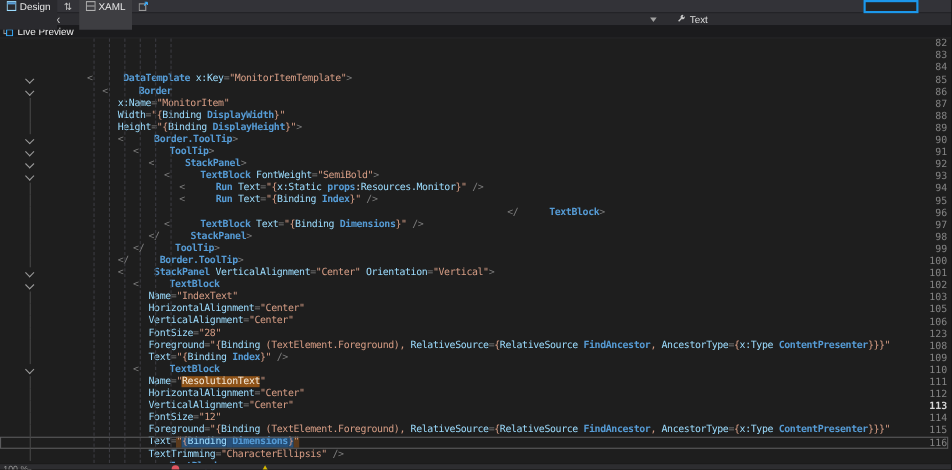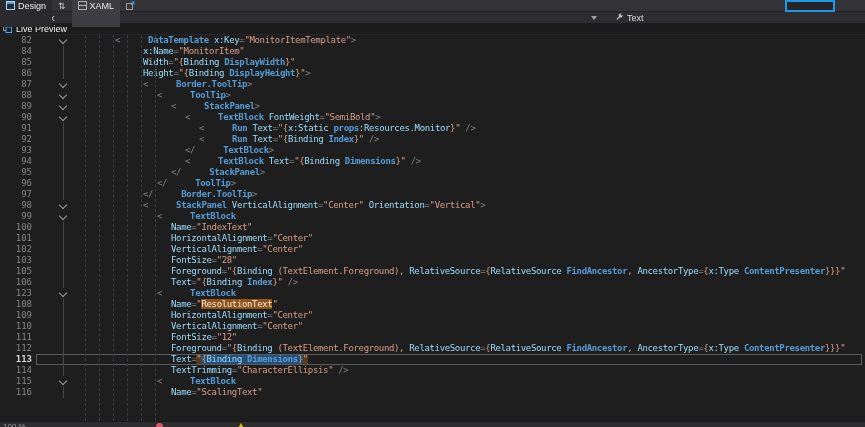--- a/index.html
+++ b/index.html
@@ -15,21 +15,21 @@
   .row2{height:12px;background:#2d2d31;display:flex;align-items:center;font-size:9px;color:#dcdcdc;border-top:1px solid #222226;box-sizing:border-box;}
   .crumb-left{flex:0 0 598px;display:flex;align-items:center;gap:4px;padding-left:3px;}
   .crumb-spacer{flex:1;}
   .dd-arrow{width:0;height:0;border-left:3px solid transparent;border-right:3px solid transparent;border-top:4px solid #a0a0a0;margin-right:4px;}
   .crumb-right{display:flex;align-items:center;gap:3px;margin-left:14px;}
   .row3{height:12px;background:#1b1b1d;display:flex;align-items:center;gap:4px;font-size:9px;color:#f0f0f0;padding-left:3px;border-bottom:1px solid #262628;box-sizing:border-box;}
   
   .code-area{position:relative;height:386px;font-family:"DejaVu Sans Mono","Liberation Mono",monospace;
              font-size:9px;letter-spacing:-0.35px;}
   .guide{position:absolute;top:0;bottom:0;width:0;border-left:1px dashed #3a3a40;}
-  .line{display:flex;height:11px;line-height:11px;white-space:pre;}
+  .line{display:flex;height:11px;line-height:11px;white-space:pre;flex-direction:column;}
   .ln{flex:0 0 32px;text-align:right;padding-right:4px;color:#858585;font-size:9px;letter-spacing:0;}
   .content{flex:1;display:flex;margin-right:3px;}
   .mark{flex:0 0 44px;position:relative;}
   .chev{position:absolute;left:24px;top:2px;width:5px;height:5px;border-left:1px solid #9a9a9a;border-bottom:1px solid #9a9a9a;transform:rotate(-45deg);}
   .oline{position:absolute;left:27px;top:0;bottom:0;width:1px;background:#474747;}
   .code{flex:1;white-space:pre;}
   .line.current .ln{color:#d8d8d8;font-weight:bold;}
   .line.current .content{outline:1px solid #5a5a5c;outline-offset:-1px;}
   .t-d{color:#808080;}
   .t-e{color:#569cd6;font-weight:bold;padding-left:28px;}
@@ -103,30 +103,31 @@
   </div>
 
   <div class="code-area">
       <div class="guide" style="left: 85px;"></div>
       <div class="guide" style="left: 99px;"></div>
       <div class="guide" style="left: 113px;"></div>
       <div class="guide" style="left: 127px;"></div>
       <div class="guide" style="left: 141px;"></div>
       <div class="guide" style="left: 155px;"></div>
       <div class="line"><div class="ln">82</div><div class="content"><div class="mark"><span class="chev"></span></div><div class="code" style="padding-left: 35px;"><span class="t-d">&lt;</span><span class="t-e">DataTemplate</span><span class="t-w"> </span><span class="t-a">x:Key</span><span class="t-d">=</span><span class="t-s">"MonitorItemTemplate"</span><span class="t-d">&gt;</span></div></div></div>
+      <div class="line"><div class="ln">83</div><div class="content"><div class="mark"><span class="chev"></span></div><div class="code" style="padding-left: 49px;"><span class="t-d">&lt;</span><span class="t-e">Border</span></div></div></div>
       <div class="line"><div class="ln">84</div><div class="content"><div class="mark"><span class="oline"></span></div><div class="code" style="padding-left: 63px;"><span class="t-a">x:Name</span><span class="t-d">=</span><span class="t-s">"MonitorItem"</span></div></div></div>
       <div class="line"><div class="ln">85</div><div class="content"><div class="mark"><span class="oline"></span></div><div class="code" style="padding-left: 63px;"><span class="t-a">Width</span><span class="t-d">=</span><span class="t-s">"{</span><span class="t-k">Binding</span><span class="t-w"> </span><span class="t-v">DisplayWidth</span><span class="t-s">}"</span></div></div></div>
       <div class="line"><div class="ln">86</div><div class="content"><div class="mark"><span class="oline"></span></div><div class="code" style="padding-left: 63px;"><span class="t-a">Height</span><span class="t-d">=</span><span class="t-s">"{</span><span class="t-k">Binding</span><span class="t-w"> </span><span class="t-v">DisplayHeight</span><span class="t-s">}"</span><span class="t-d">&gt;</span></div></div></div>
       <div class="line"><div class="ln">87</div><div class="content"><div class="mark"><span class="chev"></span></div><div class="code" style="padding-left: 63px;"><span class="t-d">&lt;</span><span class="t-e">Border.ToolTip</span><span class="t-d">&gt;</span></div></div></div>
       <div class="line"><div class="ln">88</div><div class="content"><div class="mark"><span class="chev"></span></div><div class="code" style="padding-left: 77px;"><span class="t-d">&lt;</span><span class="t-e">ToolTip</span><span class="t-d">&gt;</span></div></div></div>
       <div class="line"><div class="ln">89</div><div class="content"><div class="mark"><span class="chev"></span></div><div class="code" style="padding-left: 91px;"><span class="t-d">&lt;</span><span class="t-e">StackPanel</span><span class="t-d">&gt;</span></div></div></div>
       <div class="line"><div class="ln">90</div><div class="content"><div class="mark"><span class="chev"></span></div><div class="code" style="padding-left: 105px;"><span class="t-d">&lt;</span><span class="t-e">TextBlock</span><span class="t-w"> </span><span class="t-a">FontWeight</span><span class="t-d">=</span><span class="t-s">"SemiBold"</span><span class="t-d">&gt;</span></div></div></div>
       <div class="line"><div class="ln">91</div><div class="content"><div class="mark"><span class="oline"></span></div><div class="code" style="padding-left: 119px;"><span class="t-d">&lt;</span><span class="t-e">Run</span><span class="t-w"> </span><span class="t-a">Text</span><span class="t-d">=</span><span class="t-s">"{</span><span class="t-k">x:Static</span><span class="t-w"> </span><span class="t-v">props</span><span class="t-w">:</span><span class="t-a">Resources.Monitor</span><span class="t-s">}"</span><span class="t-w"> </span><span class="t-d">/&gt;</span></div></div></div>
       <div class="line"><div class="ln">92</div><div class="content"><div class="mark"><span class="oline"></span></div><div class="code" style="padding-left: 119px;"><span class="t-d">&lt;</span><span class="t-e">Run</span><span class="t-w"> </span><span class="t-a">Text</span><span class="t-d">=</span><span class="t-s">"{</span><span class="t-k">Binding</span><span class="t-w"> </span><span class="t-v">Index</span><span class="t-s">}"</span><span class="t-w"> </span><span class="t-d">/&gt;</span></div></div></div>
-      <div class="line"><div class="ln">93</div><div class="content"><div class="mark"><span class="oline"></span></div><div class="code" style="padding-left: 105px;"><span class="t-d">&lt;/</span><span class="t-e">TextBlock</span><span class="t-d">&gt;</span></div></div></div>
+      <div class="line"><div class="ln">93</div><div class="content"><div class="mark"><span class="oline"></span></div><div class="code" style="padding-left: 105px; text-align: center;"><span class="t-d">&lt;/</span><span class="t-e">TextBlock</span><span class="t-d">&gt;</span></div></div></div>
       <div class="line"><div class="ln">94</div><div class="content"><div class="mark"><span class="oline"></span></div><div class="code" style="padding-left: 105px;"><span class="t-d">&lt;</span><span class="t-e">TextBlock</span><span class="t-w"> </span><span class="t-a">Text</span><span class="t-d">=</span><span class="t-s">"{</span><span class="t-k">Binding</span><span class="t-w"> </span><span class="t-v">Dimensions</span><span class="t-s">}"</span><span class="t-w"> </span><span class="t-d">/&gt;</span></div></div></div>
       <div class="line"><div class="ln">95</div><div class="content"><div class="mark"><span class="oline"></span></div><div class="code" style="padding-left: 91px;"><span class="t-d">&lt;/</span><span class="t-e">StackPanel</span><span class="t-d">&gt;</span></div></div></div>
       <div class="line"><div class="ln">96</div><div class="content"><div class="mark"><span class="oline"></span></div><div class="code" style="padding-left: 77px;"><span class="t-d">&lt;/</span><span class="t-e">ToolTip</span><span class="t-d">&gt;</span></div></div></div>
       <div class="line"><div class="ln">97</div><div class="content"><div class="mark"><span class="oline"></span></div><div class="code" style="padding-left: 63px;"><span class="t-d">&lt;/</span><span class="t-e">Border.ToolTip</span><span class="t-d">&gt;</span></div></div></div>
       <div class="line"><div class="ln">98</div><div class="content"><div class="mark"><span class="chev"></span></div><div class="code" style="padding-left: 63px;"><span class="t-d">&lt;</span><span class="t-e">StackPanel</span><span class="t-w"> </span><span class="t-a">VerticalAlignment</span><span class="t-d">=</span><span class="t-s">"Center"</span><span class="t-w"> </span><span class="t-a">Orientation</span><span class="t-d">=</span><span class="t-s">"Vertical"</span><span class="t-d">&gt;</span></div></div></div>
       <div class="line"><div class="ln">99</div><div class="content"><div class="mark"><span class="chev"></span></div><div class="code" style="padding-left: 77px;"><span class="t-d">&lt;</span><span class="t-e">TextBlock</span></div></div></div>
       <div class="line"><div class="ln">100</div><div class="content"><div class="mark"><span class="oline"></span></div><div class="code" style="padding-left: 91px;"><span class="t-a">Name</span><span class="t-d">=</span><span class="t-s">"IndexText"</span></div></div></div>
       <div class="line"><div class="ln">101</div><div class="content"><div class="mark"><span class="oline"></span></div><div class="code" style="padding-left: 91px;"><span class="t-a">HorizontalAlignment</span><span class="t-d">=</span><span class="t-s">"Center"</span></div></div></div>
       <div class="line"><div class="ln">102</div><div class="content"><div class="mark"><span class="oline"></span></div><div class="code" style="padding-left: 91px;"><span class="t-a">VerticalAlignment</span><span class="t-d">=</span><span class="t-s">"Center"</span></div></div></div>
       <div class="line"><div class="ln">103</div><div class="content"><div class="mark"><span class="oline"></span></div><div class="code" style="padding-left: 91px;"><span class="t-a">FontSize</span><span class="t-d">=</span><span class="t-s">"28"</span></div></div></div>

